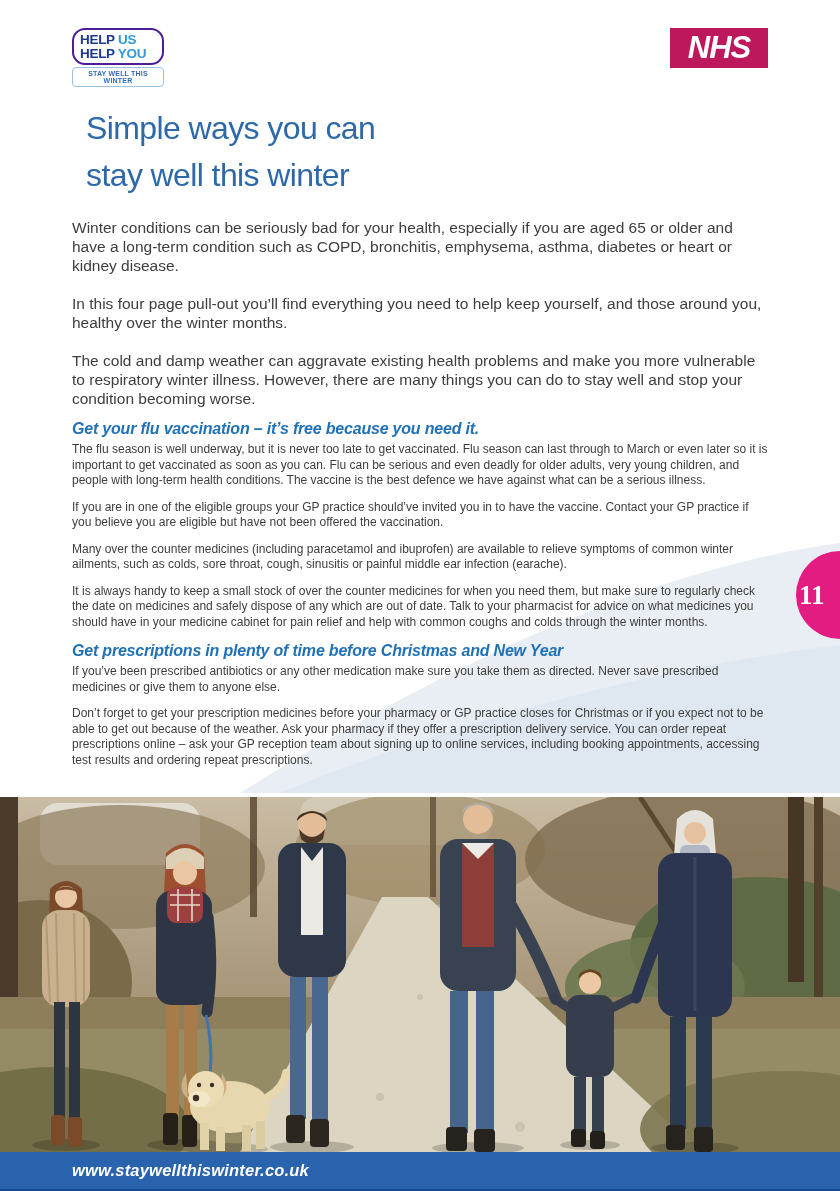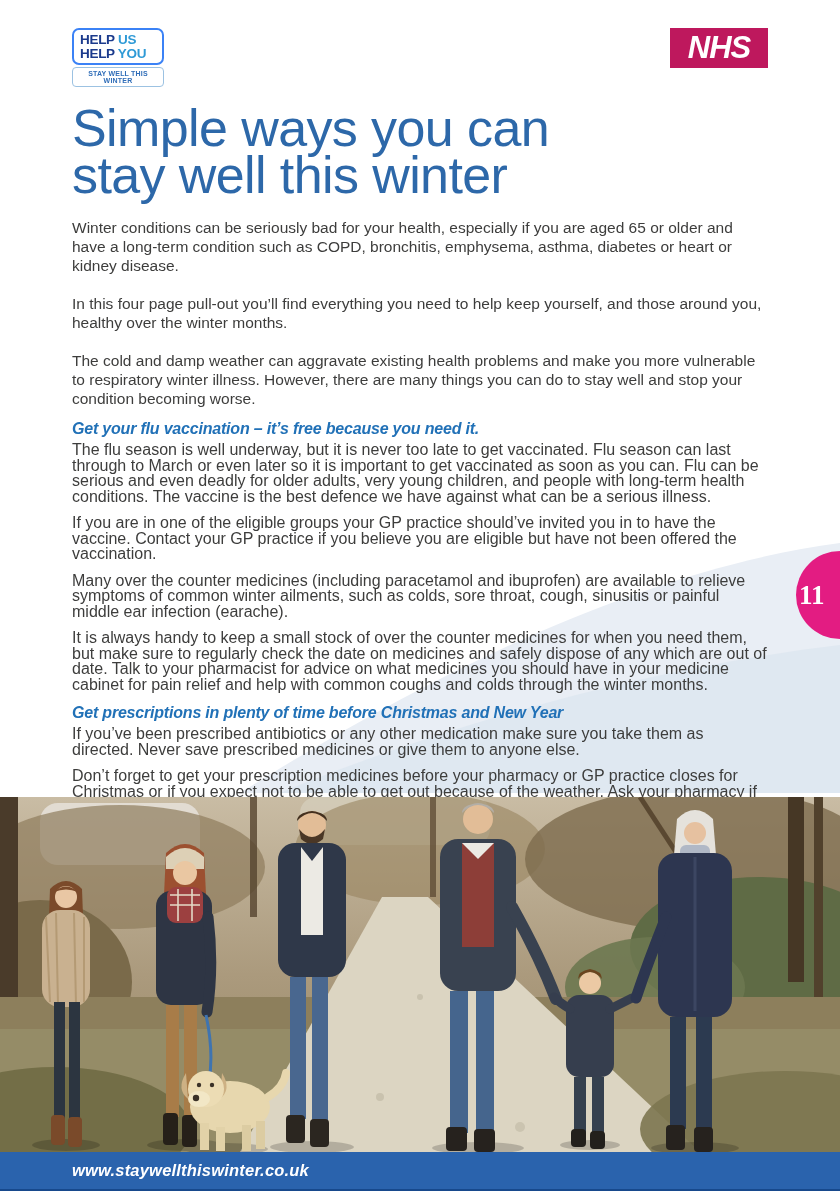--- a/index.html
+++ b/index.html
@@ -3,21 +3,21 @@
 <meta charset="utf-8">
 <style>
   html,body{margin:0;padding:0;background:#ffffff;}
   .page{position:relative;width:840px;height:1191px;overflow:hidden;background:#fff;
         font-family:"Liberation Sans",sans-serif;color:#3d3d3c;}
 
   
   .header{position:relative;z-index:3;display:flex;justify-content:space-between;
           align-items:flex-start;padding:28px 72px 0 72px;height:56px;}
   .huhy{display:flex;flex-direction:column;gap:2px;width:92px;}
-  .huhy-box{border:2px solid #3b82f6;border-radius:7px;background:#fff;
+  .huhy-box{border:2px solid #4c1d95;border-radius:13px;background:#fff;
             padding:3px 6px 2px 6px;line-height:14px;font-weight:bold;font-size:13.5px;
             letter-spacing:-0.3px;}
   .huhy-dark{color:#1b3a8c;}
   .huhy-light{color:#2f9ad6;}
   .huhy-tag{border:1.5px solid #9cc2e2;border-radius:4px;background:#fff;color:#2f6db8;
             font-weight:bold;font-size:7px;text-align:center;padding:2px 1px;letter-spacing:0.2px;}
   .nhs{background:#be185d;width:98px;height:40px;display:flex;align-items:center;
        justify-content:center;}
   .nhs span{color:#fff;font-weight:bold;font-style:italic;font-size:31px;letter-spacing:-1px;}
 
@@ -26,26 +26,26 @@
 
   
   .badge{position:absolute;top:551px;right:-44px;width:88px;height:88px;border-radius:50%;
          background:#e31c82;z-index:2;}
   .badge span{position:absolute;left:3px;top:50%;transform:translateY(-50%);
               color:#fff;font-family:"Liberation Serif",serif;font-weight:bold;font-size:27px;}
 
   
   .text-area{position:relative;z-index:1;height:713px;overflow:hidden;
              padding:0 72px;box-sizing:border-box;}
-  h1.title{margin:21px 0 0 0;font-weight:400;font-size:52px;line-height:47px;
+  h1.title{margin:21px 0 0 14px;font-weight:400;font-size:32px;line-height:47px;
            letter-spacing:-0.6px;color:#2d68a9;}
   p.intro{margin:19px 0 0 0;font-size:15.5px;line-height:19px;color:#3d3d3c;}
   .section h2{margin:11px 0 3px 0;font-size:16px;line-height:20px;font-weight:bold;
               font-style:italic;color:#2171b7;letter-spacing:-0.2px;}
-  .section p{margin:0 0 11px 0;font-size:16px;line-height:15.5px;color:#3d3d3c;}
+  .section p{margin:0 0 11px 0;font-size:12px;line-height:15.5px;color:#3d3d3c;}
   .section{}
 
   
   .photo{margin:0;width:840px;height:355px;display:block;}
   .photo svg{display:block;}
 
   
   .footer{width:840px;height:43px;background:#2a63ad;border-bottom:6px solid #17498c;
           box-sizing:border-box;display:flex;align-items:center;padding:0 72px;}
   .footer a{color:#ffffff;font-style:italic;font-weight:bold;font-size:16.5px;

